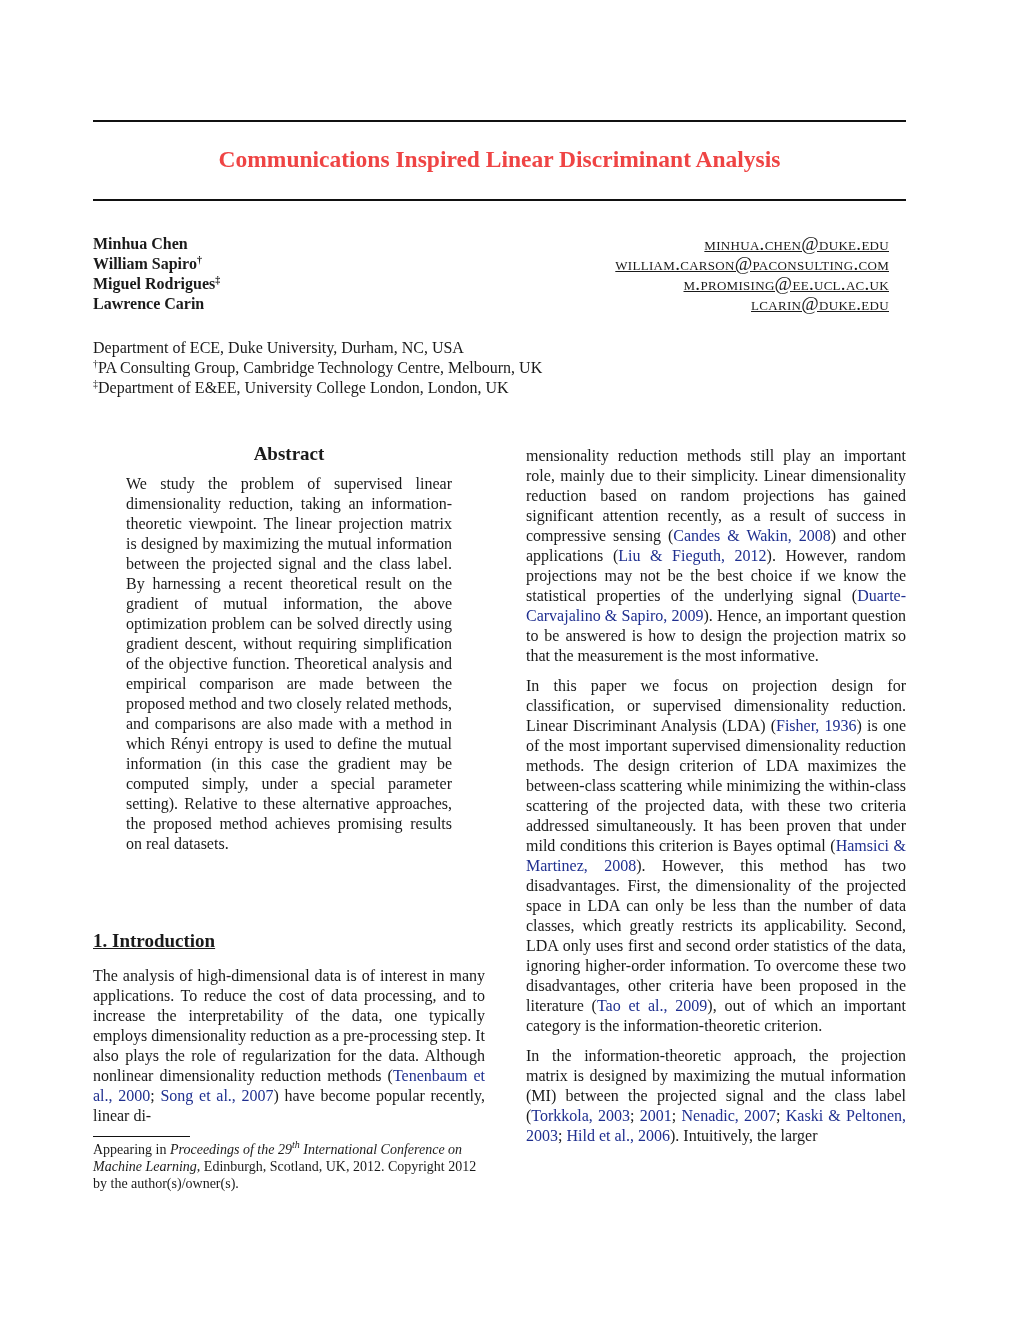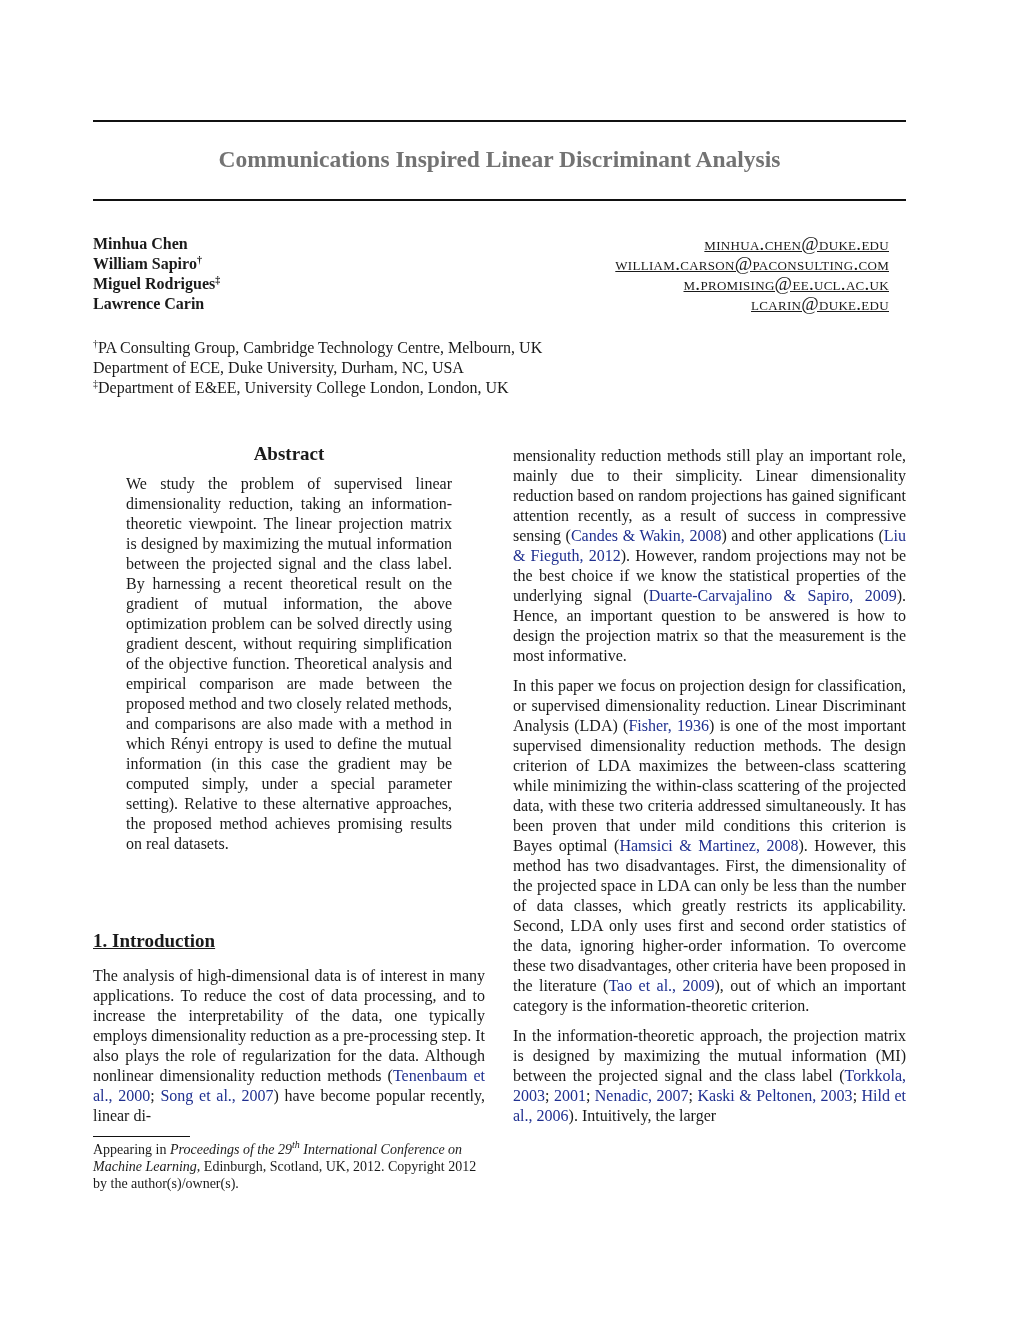--- a/index.html
+++ b/index.html
@@ -6,39 +6,39 @@
   body {
     width: 1024px; height: 1325px; position: relative; overflow: hidden;
     font-family: "DejaVu Serif", "Liberation Serif", serif;
     color: #1a1a1a;
   }
   .rule { position: absolute; left: 93px; width: 813px; height: 2px; background: #111; }
   #rule-top { top: 120px; }
   #rule-bottom { top: 199px; }
   .title {
     position: absolute; top: 146px; left: 93px; width: 813px; text-align: center;
-    font-family: "Liberation Serif", serif; font-weight: bold; font-size: 23.5px; color: #737373;
+    font-family: "Liberation Serif", serif; font-weight: bold; font-size: 23.5px; color: #ef4444;
   }
   .authors { position: absolute; top: 234px; left: 93px; width: 796px; font-family: "Liberation Serif", serif; font-size: 16px; }
   .author-row { display: flex; justify-content: space-between; height: 20px; line-height: 20px; }
   .author-name { font-weight: bold; }
   .author-email { font-variant: small-caps; letter-spacing: 0.3px; font-size: 19px; text-decoration: underline; }
   .affils { position: absolute; top: 338px; left: 93px; font-family: "Liberation Serif", serif; font-size: 16px; }
   .affil { height: 20px; line-height: 20px; }
   sup { font-size: 10px; line-height: 0; }
 
   .col { position: absolute; font-family: "Liberation Serif", serif; font-size: 16px; line-height: 20px; text-align: justify; }
   #abstract-title { position: absolute; top: 443px; left: 93px; width: 392px; text-align: center; font-family: "Liberation Serif", serif; font-weight: bold; font-size: 19px; }
   #abstract-body { top: 474px; left: 126px; width: 326px; }
   #intro-heading { position: absolute; top: 930px; left: 93px; font-family: "Liberation Serif", serif; font-weight: bold; font-size: 19px; text-decoration: underline; }
   #intro-body { top: 966px; left: 93px; width: 392px; }
   #footnote-rule { position: absolute; top: 1136px; left: 93px; width: 97px; height: 1px; background: #111; }
   #footnote { position: absolute; top: 1141px; left: 93px; width: 396px; font-family: "Liberation Serif", serif; font-size: 14px; line-height: 17px; }
   #right-col { top: 446px; left: 513px; width: 393px; }
-  .para { margin: 0 0 10px 0; }
+  .para { margin: 0 0 10px 13px; }
   .cite { color: #1f2f8f; }
   .it { font-style: italic; }
 </style>
 </head>
 <body>
 
 <div class="rule" id="rule-top"></div>
 <div class="title">Communications Inspired Linear Discriminant Analysis</div>
 <div class="rule" id="rule-bottom"></div>
 
@@ -55,22 +55,22 @@
     <span class="author-name"><span>Miguel Rodrigues</span><sup>‡</sup></span>
     <span class="author-email">m.promising@ee.ucl.ac.uk</span>
   </div>
   <div class="author-row">
     <span class="author-name"><span>Lawrence Carin</span><sup></sup></span>
     <span class="author-email">lcarin@duke.edu</span>
   </div>
 </div>
 
 <div class="affils">
+  <div class="affil"><sup></sup><span>Department of ECE, Duke University, Durham, NC, USA</span></div>
   <div class="affil"><sup>†</sup><span>PA Consulting Group, Cambridge Technology Centre, Melbourn, UK</span></div>
-  <div class="affil"><sup></sup><span>Department of ECE, Duke University, Durham, NC, USA</span></div>
   <div class="affil"><sup>‡</sup><span>Department of E&amp;EE, University College London, London, UK</span></div>
 </div>
 
 <div id="abstract-title">Abstract</div>
 <div class="col" id="abstract-body">We study the problem of supervised linear dimensionality reduction, taking an information-theoretic viewpoint. The linear projection matrix is designed by maximizing the mutual information between the projected signal and the class label. By harnessing a recent theoretical result on the gradient of mutual information, the above optimization problem can be solved directly using gradient descent, without requiring simplification of the objective function. Theoretical analysis and empirical comparison are made between the proposed method and two closely related methods, and comparisons are also made with a method in which Rényi entropy is used to define the mutual information (in this case the gradient may be computed simply, under a special parameter setting). Relative to these alternative approaches, the proposed method achieves promising results on real datasets.</div>
 
 <div id="intro-heading">1. Introduction</div>
 
 <div class="col" id="intro-body">
   <span>The analysis of high-dimensional data is of interest in many applications. To reduce the cost of data processing, and to increase the interpretability of the data, one typically employs dimensionality reduction as a pre-processing step. It also plays the role of regularization for the data. Although nonlinear dimensionality reduction methods (</span><span class="cite">Tenenbaum et al., 2000</span><span>; </span><span class="cite">Song et al., 2007</span><span id="p1-b-left">) have become popular recently, linear di-</span>

